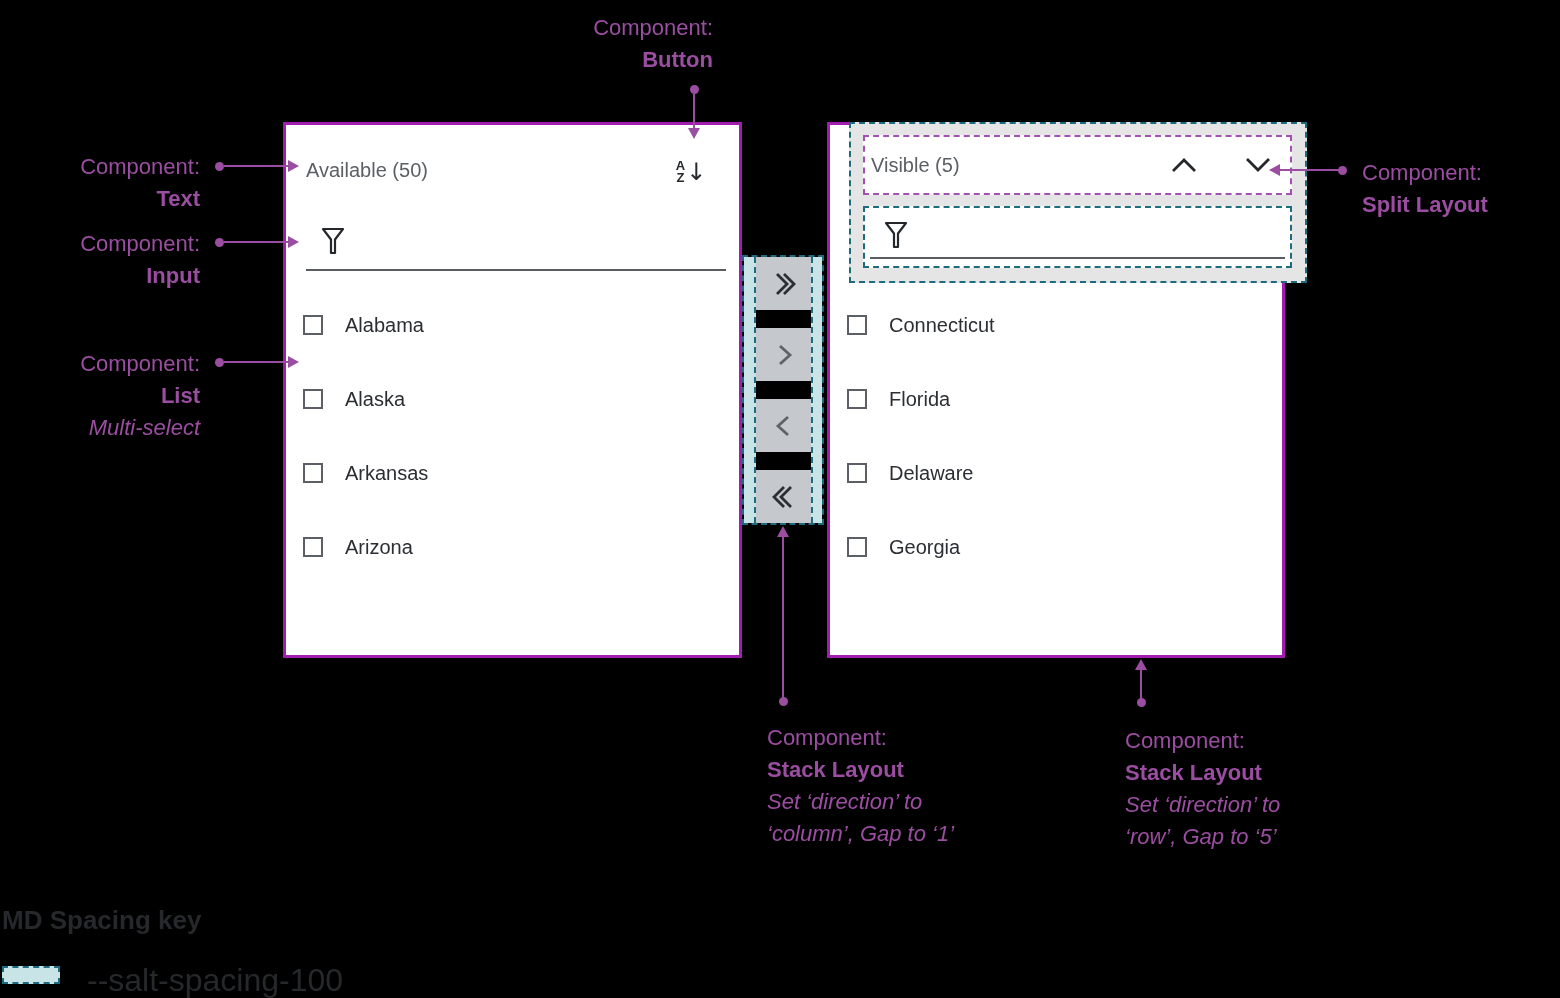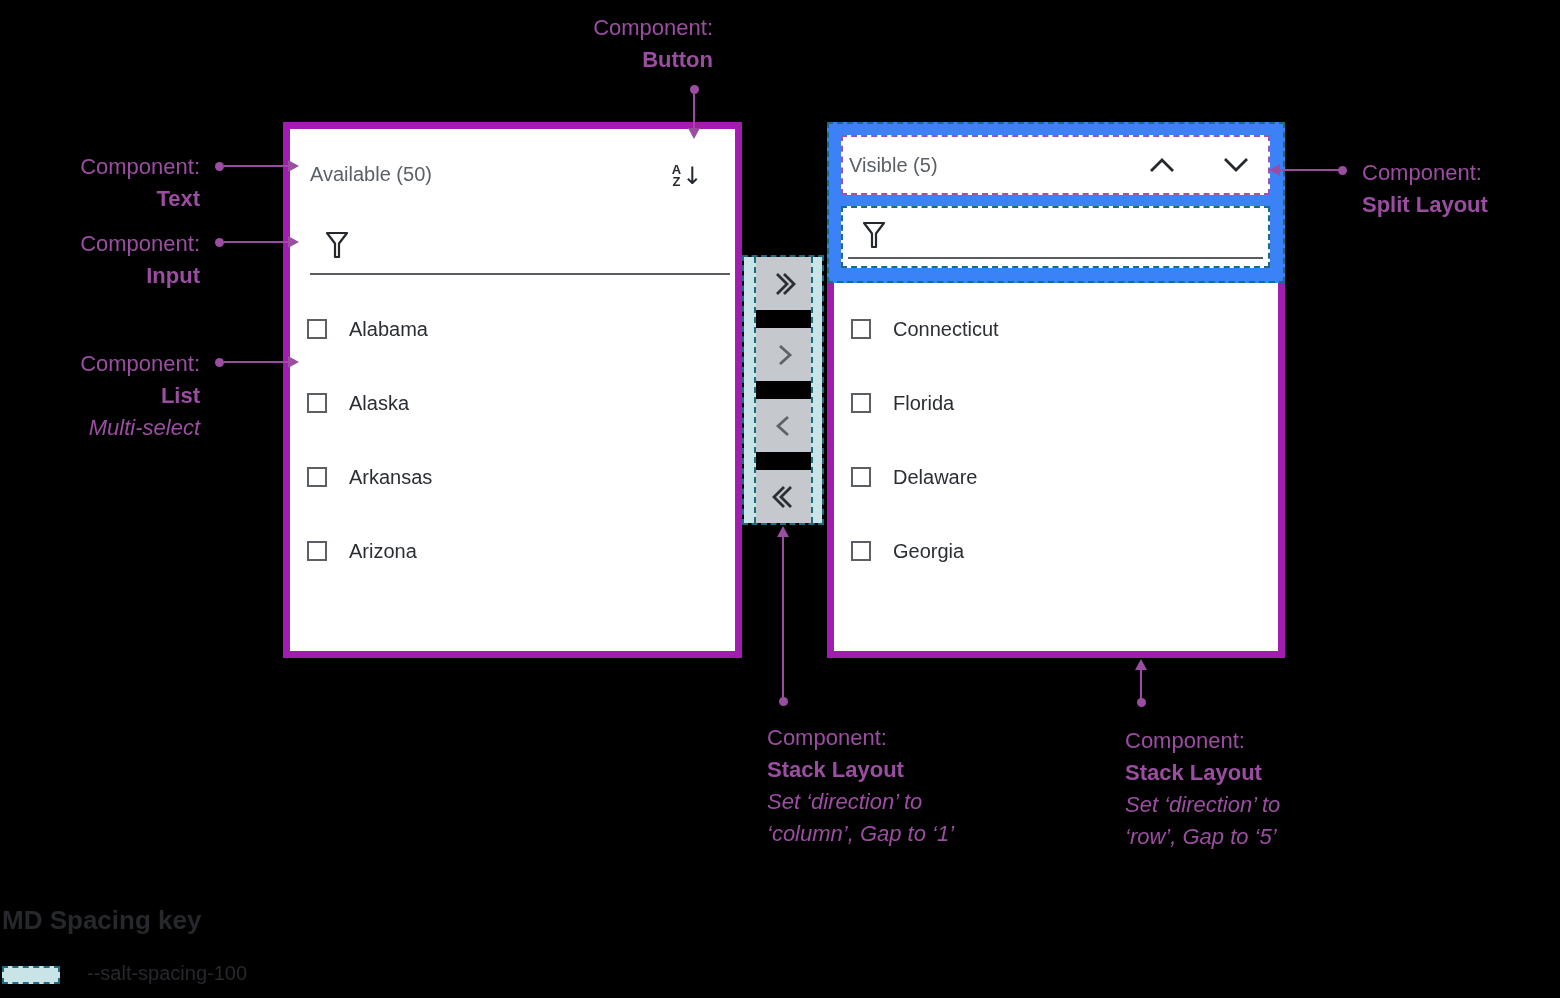--- a/index.html
+++ b/index.html
@@ -1,34 +1,34 @@
 <!DOCTYPE html>
 <html><head>
 <meta charset="utf-8">
 <style>
   html,body{margin:0;padding:0;background:#000;}
   #stage{
     position:relative;width:1560px;height:998px;background:#000000;
     font-family:"Liberation Sans","DejaVu Sans",sans-serif;overflow:hidden;
   }
   
-  .panel{position:absolute;background:#ffffff;border:7px solid #a21caf;box-sizing:border-box;}
+  .panel{position:absolute;background:#ffffff;border:3px solid #a21caf;box-sizing:border-box;}
   .panel-title{position:absolute;left:20px;top:34px;font-size:20px;color:#5b5f66;}
   .sort-btn{position:absolute;right:22px;top:24px;width:52px;height:46px;display:flex;align-items:center;justify-content:center;gap:1px;cursor:pointer;}
   .az{display:flex;flex-direction:column;font-size:13px;line-height:12px;font-weight:600;color:#24272b;text-align:center;}
   .dn-arrow{font-size:24px;line-height:24px;color:#24272b;font-family:"DejaVu Sans",sans-serif;}
   .filter{position:absolute;left:20px;top:96px;width:420px;height:50px;}
   .filter svg{position:absolute;left:14px;top:4px;}
   .filter .underline{position:absolute;left:0;bottom:0;width:100%;height:2px;background:#595c60;}
   .list{position:absolute;left:17px;top:190px;right:18px;display:flex;flex-direction:column;gap:54px;}
   .list-item{display:flex;align-items:center;height:20px;cursor:pointer;}
   .checkbox{width:20px;height:20px;border:2px solid #5c6066;box-sizing:border-box;background:#fff;flex:0 0 auto;}
   .item-label{margin-left:22px;font-size:20px;color:#2b2e33;white-space:nowrap;}
   
-  .overlay{position:absolute;left:827px;top:122px;width:458px;height:161px;background:#3b82f6;border:2px dashed #1d6b7f;box-sizing:border-box;}
+  .overlay{position:absolute;left:849px;top:122px;width:458px;height:161px;background:#e5e5e5;border:2px dashed #1d6b7f;box-sizing:border-box;}
   .purple-box{position:absolute;left:12px;top:11px;width:429px;height:60px;background:#ffffff;border:2px dashed #a44fb3;box-sizing:border-box;display:flex;align-items:center;}
   .purple-box .pb-title{font-size:20px;color:#5b5f66;margin-left:6px;flex:1;}
   .updown{display:flex;gap:38px;margin-right:14px;}
   .ud-btn{width:36px;height:36px;display:flex;align-items:center;justify-content:center;cursor:pointer;}
   .teal-inner{position:absolute;left:12px;top:82px;width:429px;height:62px;background:#ffffff;border:2px dashed #1d6b7f;box-sizing:border-box;}
   .teal-inner svg{position:absolute;left:18px;top:11px;}
   .teal-inner .underline{position:absolute;left:5px;right:5px;bottom:7px;height:2px;background:#595c60;}
   
   .stack-overlay{position:absolute;left:742px;top:255px;width:82px;height:270px;border:2px dashed #1d6b7f;box-sizing:border-box;}
   .strip{position:absolute;top:0;bottom:0;background:#c9e4e6;box-sizing:border-box;}
@@ -44,21 +44,21 @@
   .dot{position:absolute;width:9px;height:9px;border-radius:50%;background:#9b4da1;}
   .hline{position:absolute;height:2px;background:#9b4da1;}
   .vline{position:absolute;width:2px;background:#9b4da1;}
   .arr-right{position:absolute;width:0;height:0;border-top:6px solid transparent;border-bottom:6px solid transparent;border-left:11px solid #9b4da1;}
   .arr-left{position:absolute;width:0;height:0;border-top:6px solid transparent;border-bottom:6px solid transparent;border-right:11px solid #9b4da1;}
   .arr-down{position:absolute;width:0;height:0;border-left:6px solid transparent;border-right:6px solid transparent;border-top:11px solid #9b4da1;}
   .arr-up{position:absolute;width:0;height:0;border-left:6px solid transparent;border-right:6px solid transparent;border-bottom:11px solid #9b4da1;}
   
   .key-title{position:absolute;left:2px;top:905px;font-size:26px;font-weight:700;color:#26282c;}
   .key-swatch{position:absolute;left:2px;top:966px;width:58px;height:18px;background:#c9e4e6;border:2px dashed #1d6b7f;box-sizing:border-box;}
-  .key-label{position:absolute;left:87px;top:962px;font-size:20px;color:#26282c;}
+  .key-label{position:absolute;left:87px;top:962px;font-size:32px;color:#26282c;}
 </style>
 </head>
 <body>
 
 <div id="stage">
 
   <div class="panel" style="left:283px;top:122px;width:459px;height:536px;">
     <div class="panel-title">Available (50)</div>
     <div class="sort-btn">
       <span class="az">

